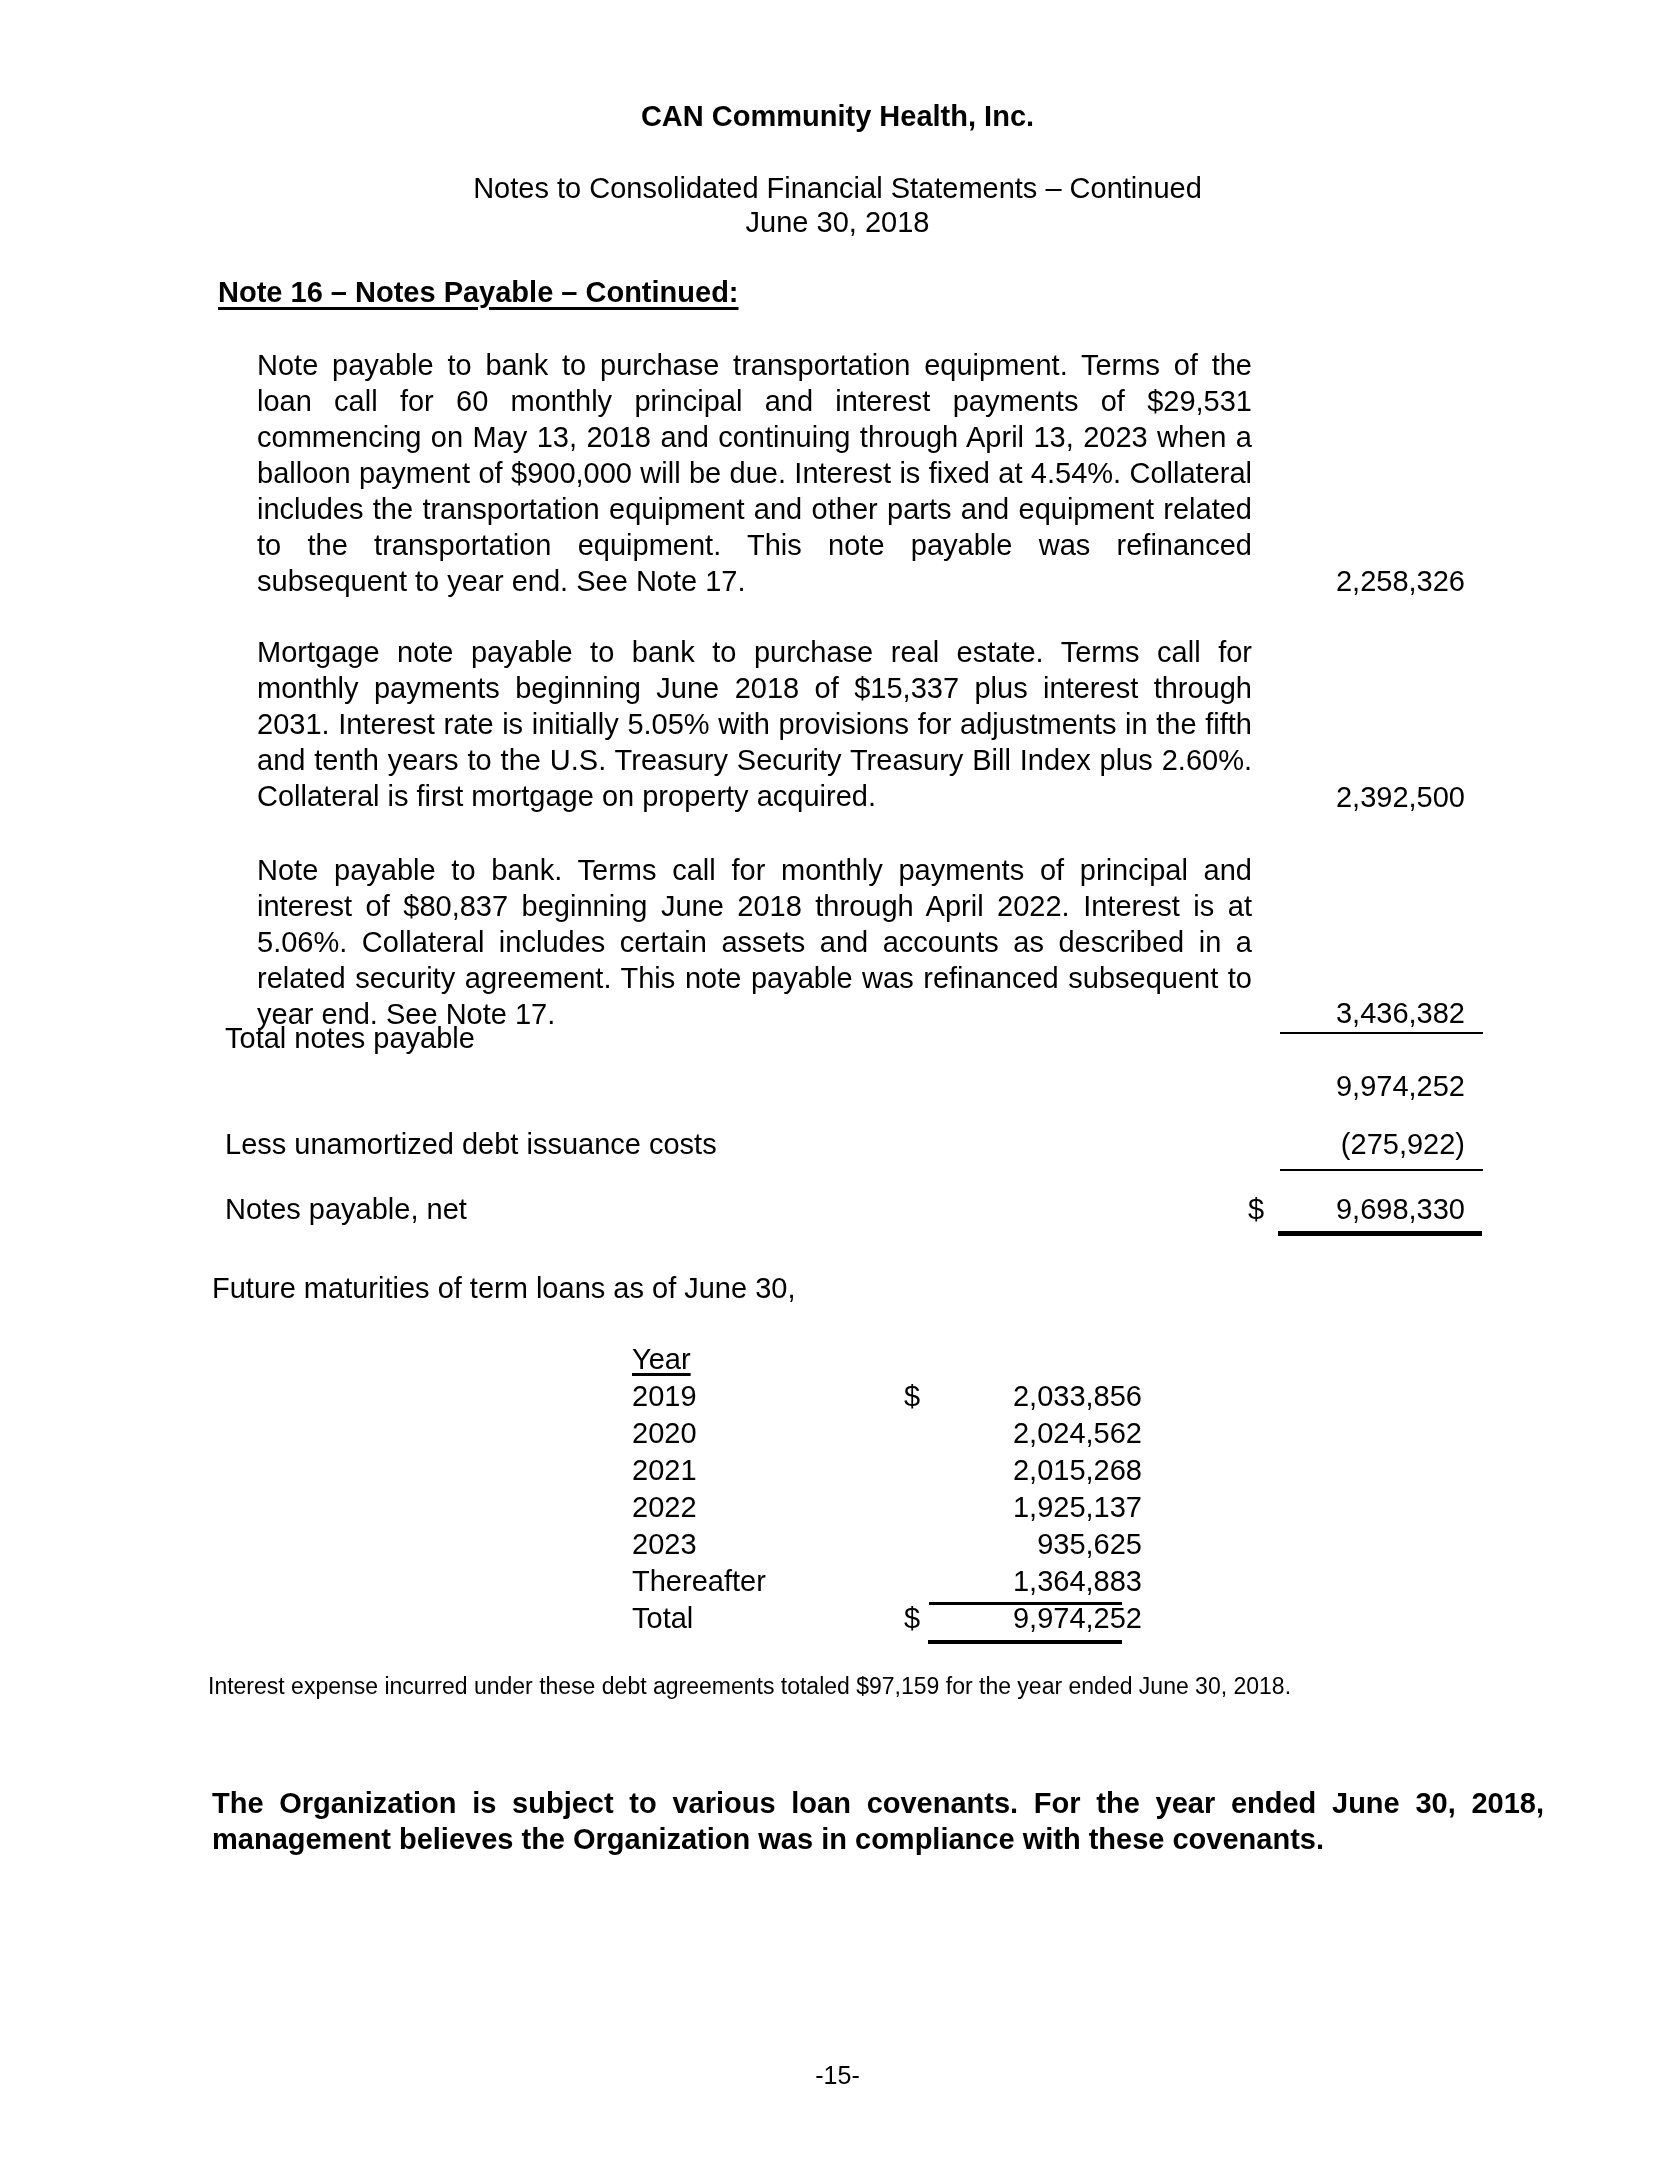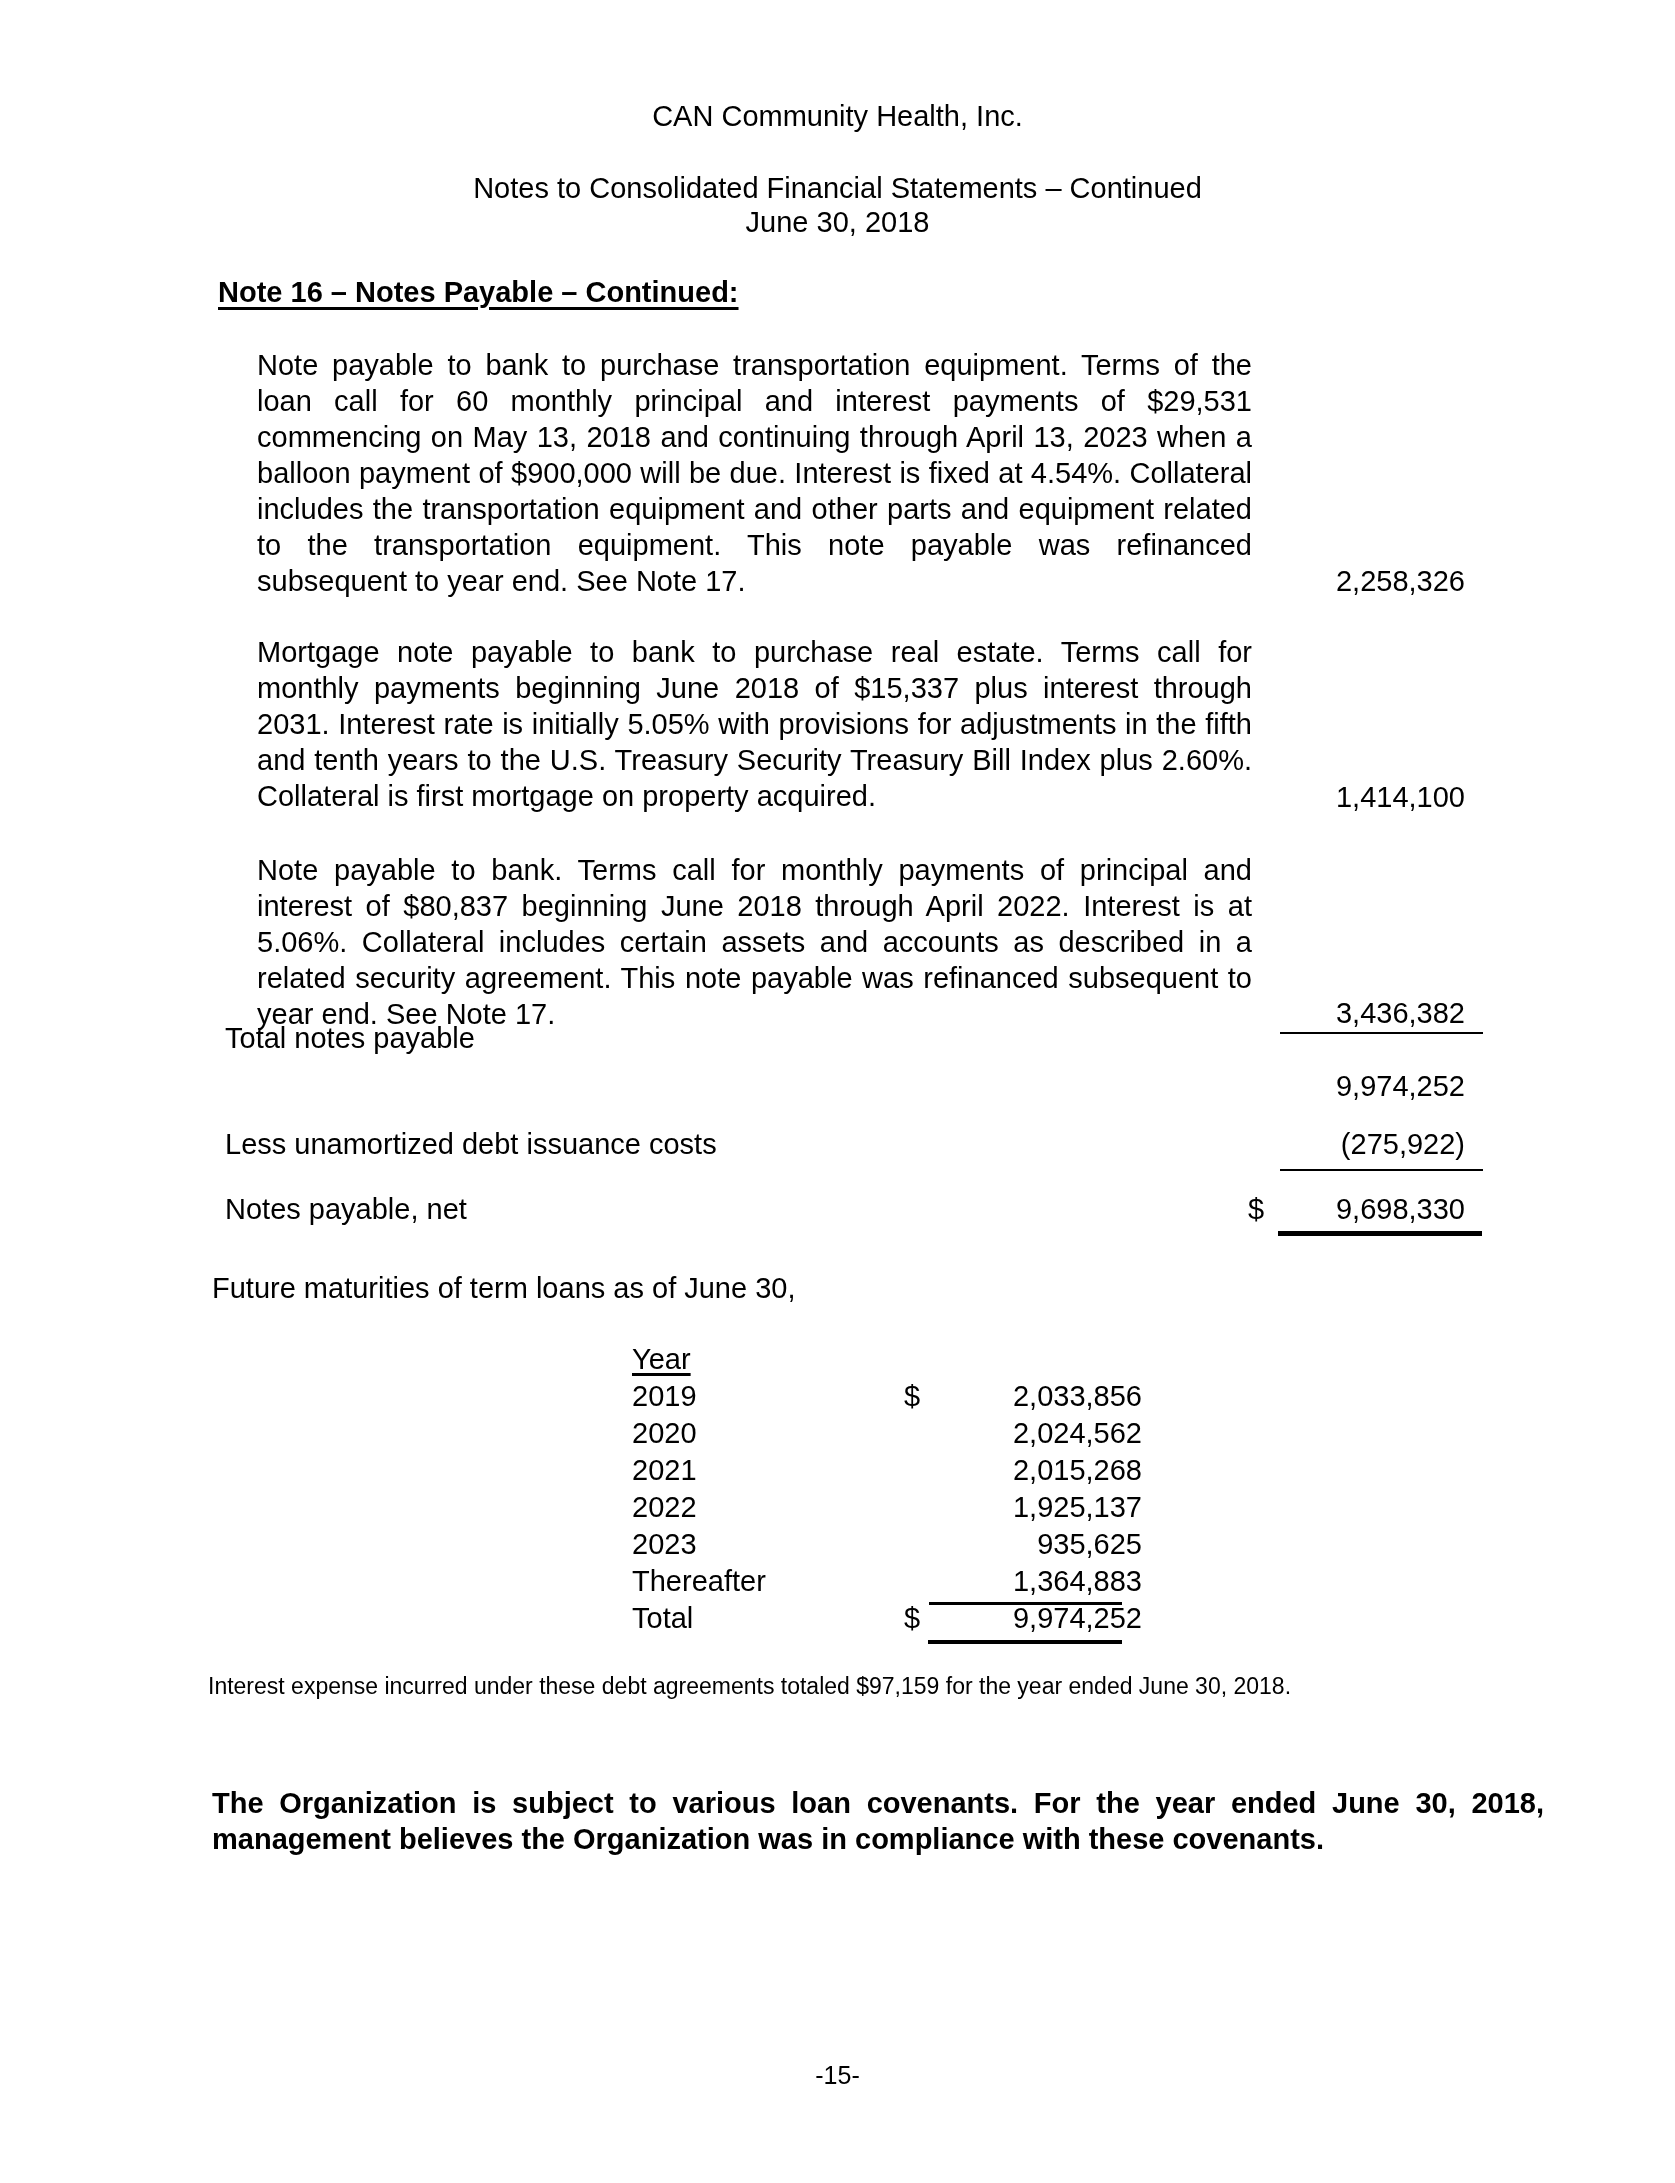--- a/index.html
+++ b/index.html
@@ -13,21 +13,21 @@
       position: relative;
       overflow: hidden;
       font-family: "Liberation Sans", "DejaVu Sans", sans-serif;
       color: #000000;
     }
     .abs { position: absolute; }
     .center { left: 0; width: 1675px; text-align: center; }
     .title {
       top: 99px;
       font-size: 29px;
-      font-weight: normal;
+      font-weight: bold;
       line-height: 35px;
     }
     .subtitle {
       top: 171px;
       font-size: 29px;
       font-weight: normal;
       line-height: 35px;
     }
     .date {
       top: 205px;
@@ -143,21 +143,21 @@
   <div class="abs center title">CAN Community Health, Inc.</div>
   <div class="abs center subtitle">Notes to Consolidated Financial Statements – Continued</div>
   <div class="abs center date">June 30, 2018</div>
 
   <div class="abs note-heading">Note 16 – Notes Payable – Continued:</div>
 
   <div class="abs para para1">Note payable to bank to purchase transportation equipment.  Terms of the loan call for 60 monthly principal and interest payments of $29,531 commencing on May 13, 2018 and continuing through April 13, 2023 when a balloon payment of $900,000 will be due.  Interest is fixed at 4.54%. Collateral includes the transportation equipment and other parts and equipment related to the transportation equipment. This note payable was refinanced subsequent to year end.  See Note 17.</div>
   <div class="abs amount amt1">2,258,326</div>
 
   <div class="abs para para2">Mortgage note payable to bank to purchase real estate.  Terms call for monthly payments beginning June 2018 of $15,337 plus interest through 2031.  Interest rate is initially 5.05% with provisions for adjustments in the fifth and tenth years to the U.S. Treasury Security Treasury Bill Index plus 2.60%.  Collateral is first mortgage on property acquired.</div>
-  <div class="abs amount amt2">1,414,100</div>
+  <div class="abs amount amt2">2,392,500</div>
 
   <div class="abs para para3">Note payable to bank.  Terms call for monthly payments of principal and interest of $80,837 beginning June 2018 through April 2022.  Interest is at 5.06%.  Collateral includes certain assets and accounts as described in a related security agreement. This note payable was refinanced subsequent to year end.  See Note 17.</div>
   <div class="abs amount amt3">3,436,382</div>
   <div class="rule rule1"></div>
 
   <div class="abs summary-label sum1">Total notes payable</div>
   <div class="abs amount samt1">9,974,252</div>
 
   <div class="abs summary-label sum2">Less unamortized debt issuance costs</div>
   <div class="abs amount samt2">(275,922)</div>

